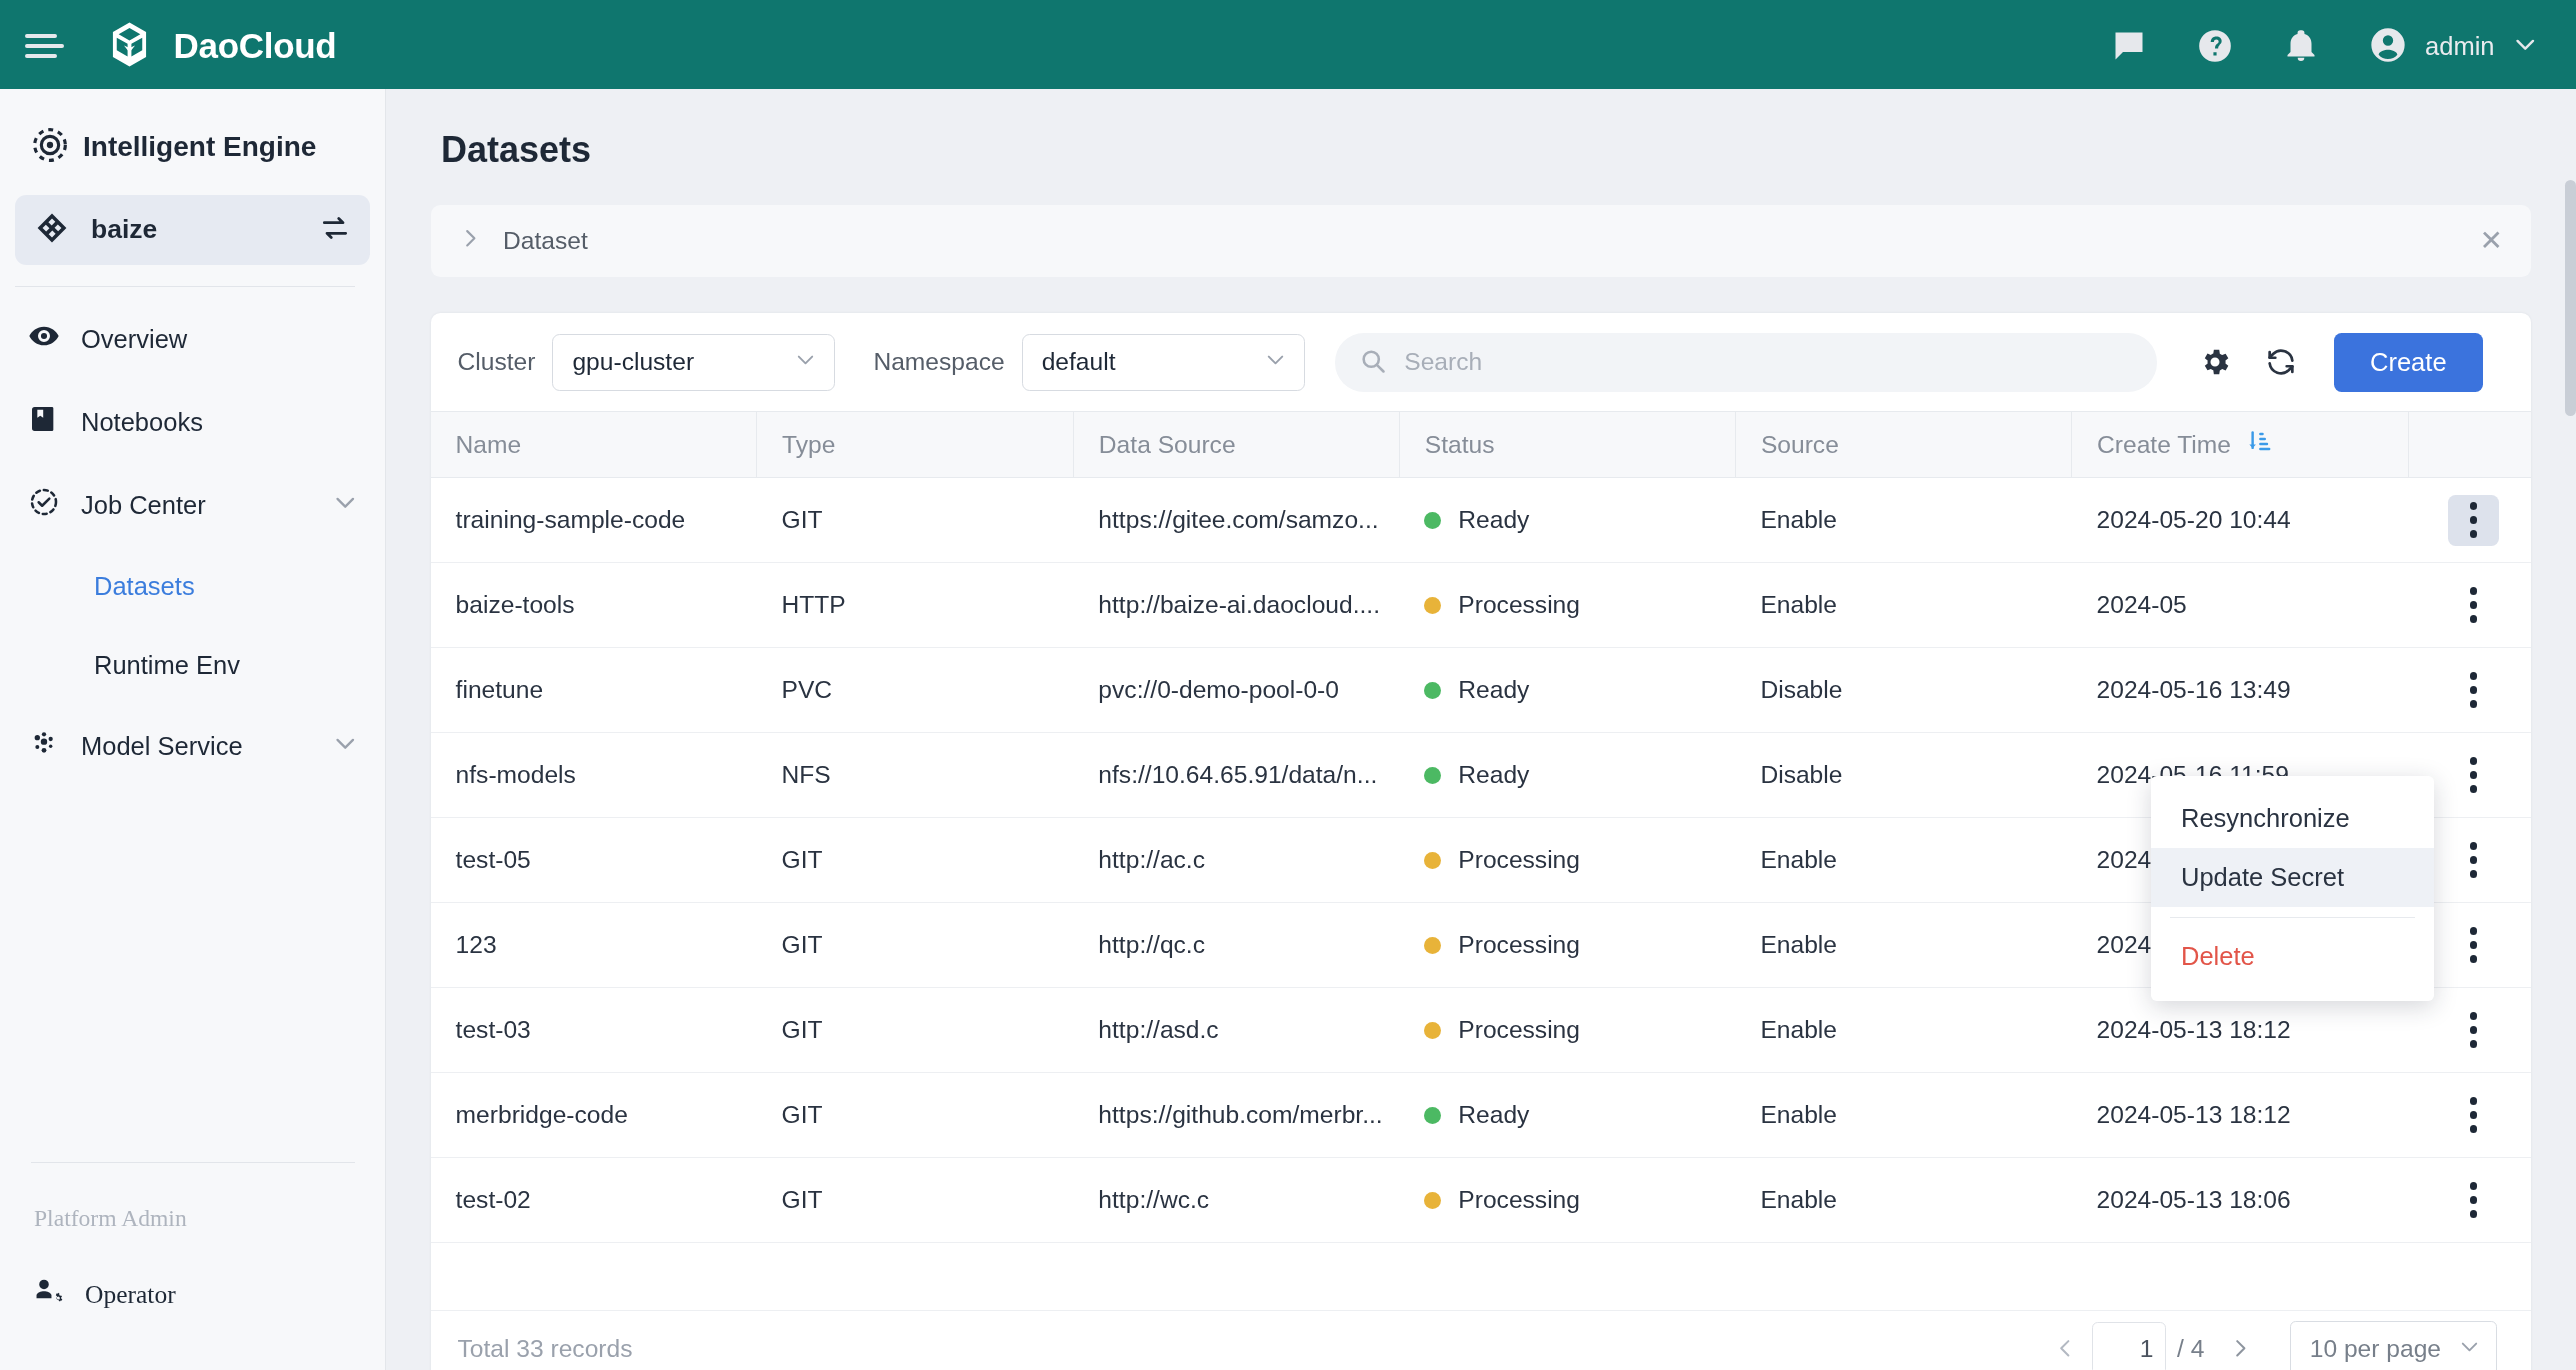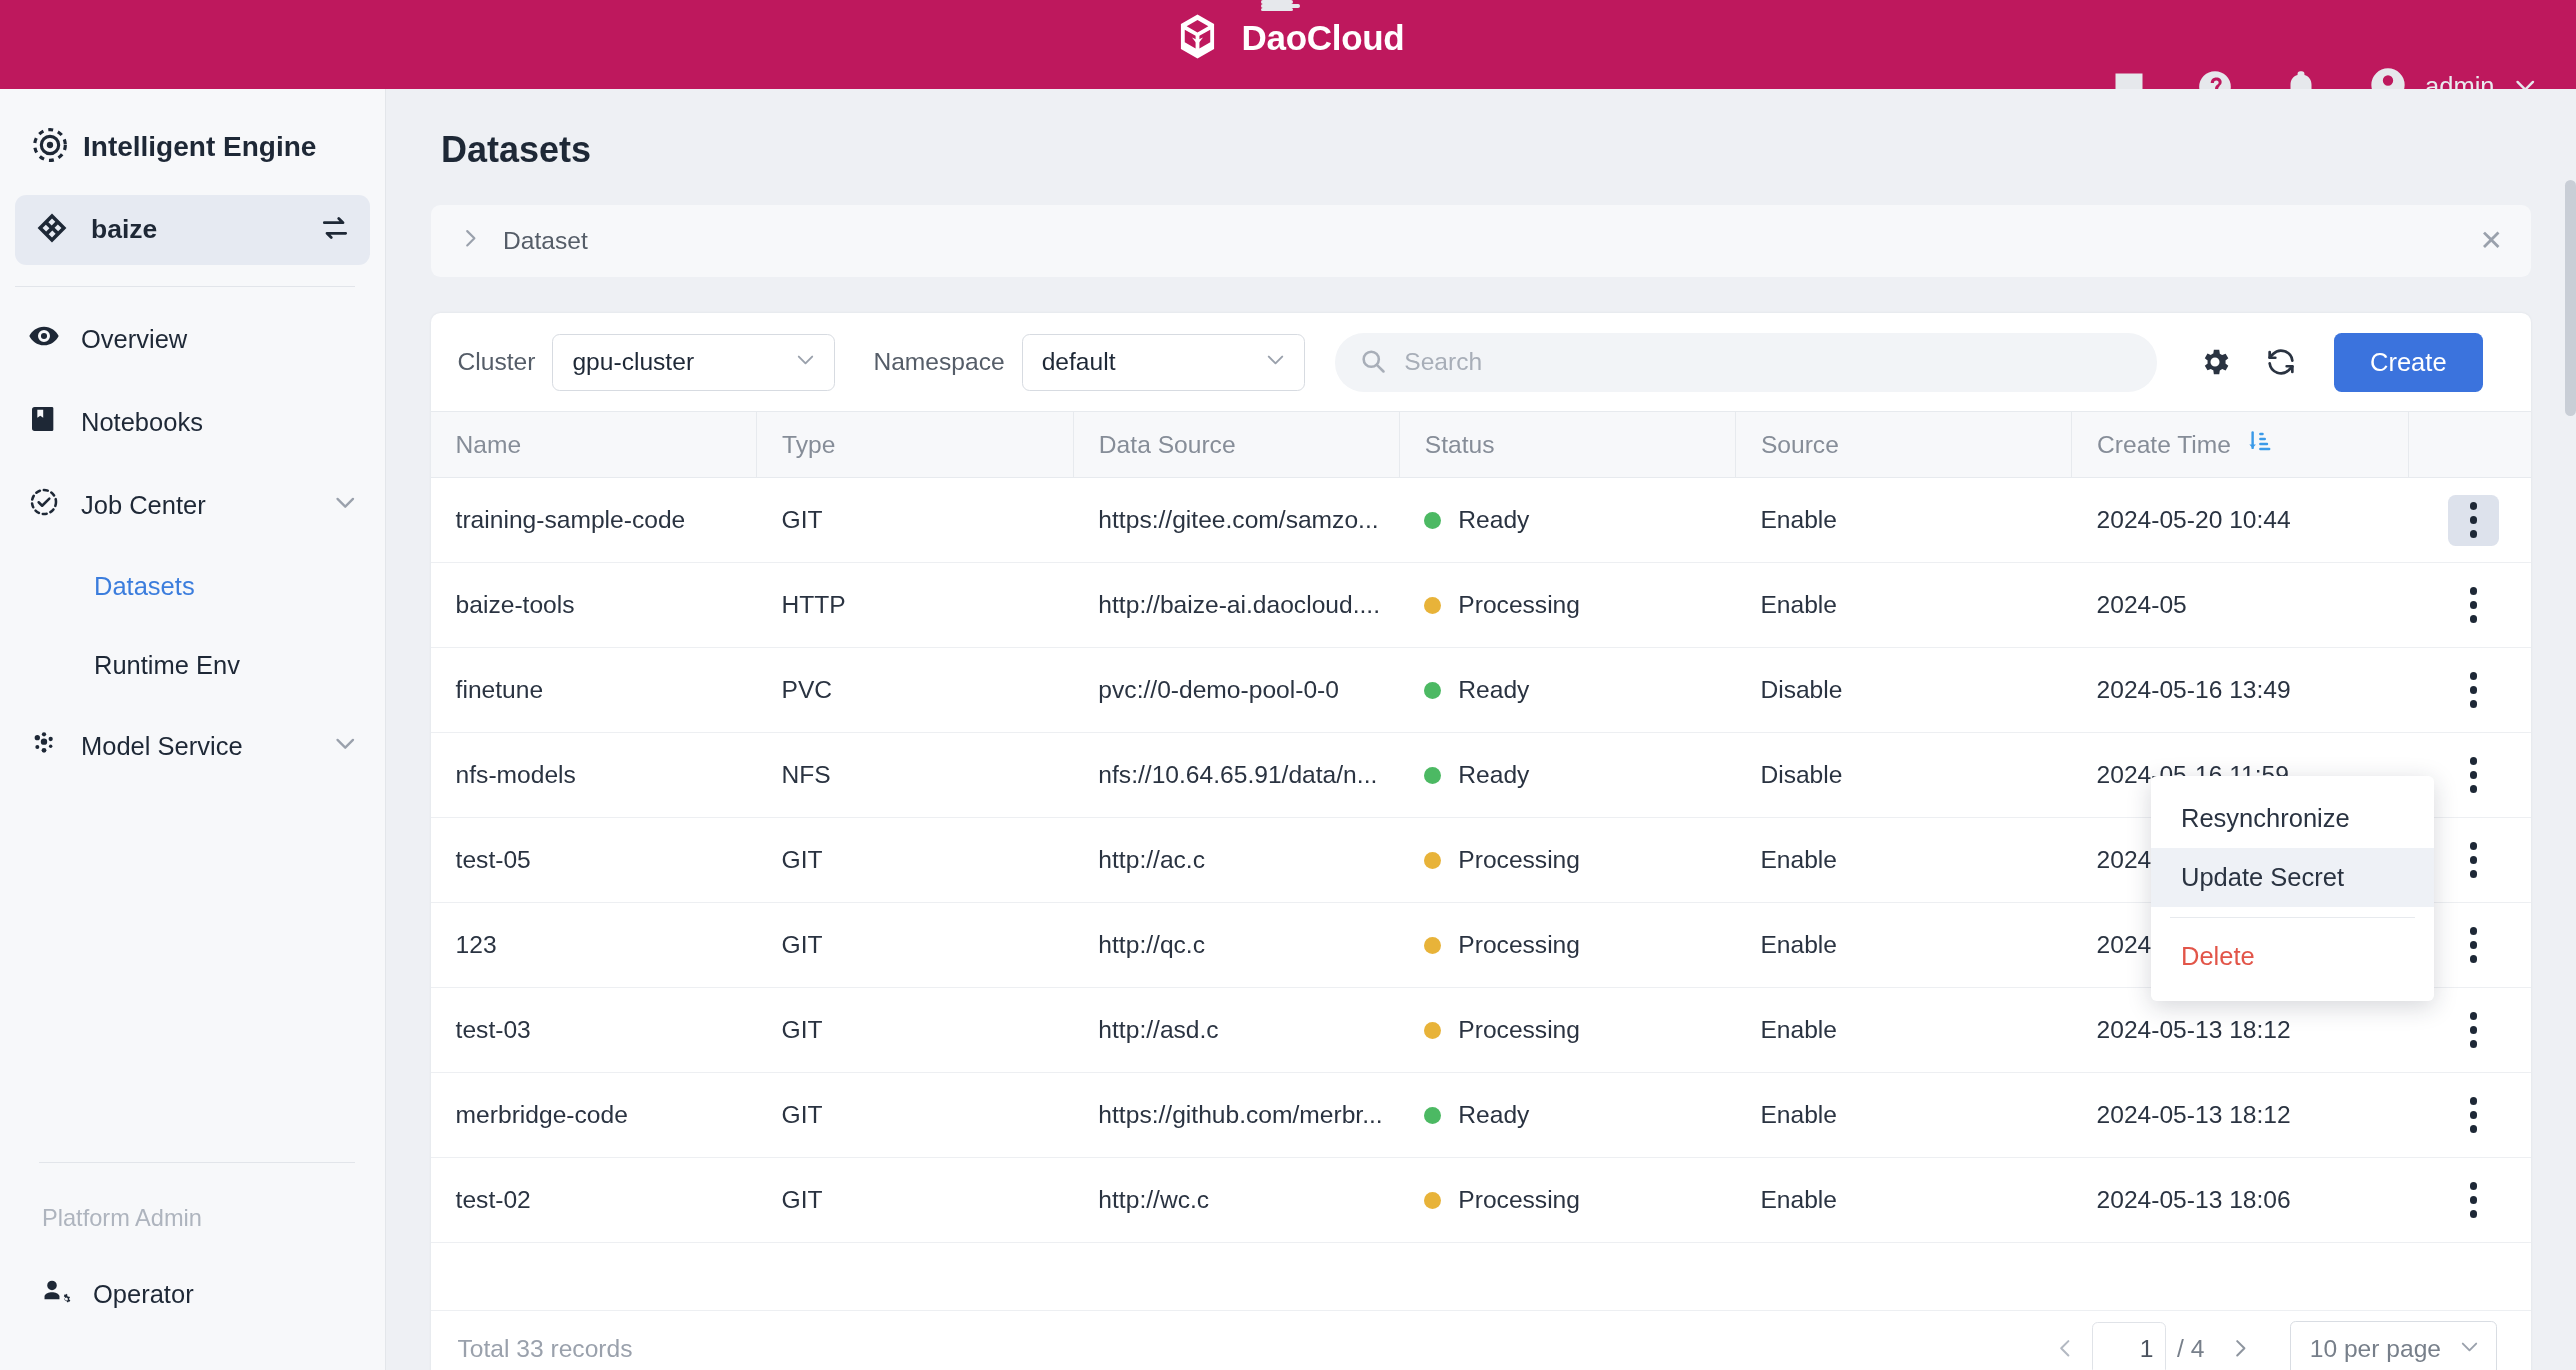--- a/index.html
+++ b/index.html
@@ -7,22 +7,22 @@
     width: 2576px; height: 1370px;
     font-family: "Liberation Sans", sans-serif;
     background: #eef0f4;
     overflow: hidden;
   }
 
   
   .topbar {
     position: absolute; top: 0; left: 0;
     width: 2576px; height: 92px;
-    background: #be185d;
-    display: flex; align-items: center; flex-direction: column;
+    background: #0f766e;
+    display: flex; align-items: center;
   }
   .hamburger {
     width: 32px; height: 24.6px;
     margin-left: 24.6px; margin-right: 47px;
     display: flex; flex-direction: column; justify-content: space-between;
     cursor: pointer;
   }
   .hamburger i { display:block; height: 3.8px; border-radius: 1.9px; background: #e6e8ec; }
   .hamburger i:nth-child(1){ width: 32px; }
   .hamburger i:nth-child(2){ width: 39px; }
@@ -396,21 +396,21 @@
       </svg>
     </span>
     <span class="nav-label">Model Service</span>
     <span class="nav-chevron">
       <svg width="26.5" height="26.5" viewBox="0 0 24 24" fill="none" stroke="#9aa1ac" stroke-width="2.1" stroke-linecap="round" stroke-linejoin="round">
           <path d="M5 9l7 7 7-7"></path>
         </svg>
     </span>
   </div>
 
-  <div style="position:absolute; bottom: 0; left:12px; right:0;">
+  <div style="position:absolute; bottom: 0; left:4px; right:0;font-family:Liberation Serif, serif;">
     <div class="side-divider2"></div>
     <div class="side-section-label">Platform Admin</div>
     <div class="nav-item" style="margin-top: 21px; margin-bottom: 34px;">
       <span>
         <svg width="32" height="32" viewBox="0 0 24 24" fill="#1e2836">
           <path d="M9 3.5a3.6 3.6 0 110 7.2 3.6 3.6 0 010-7.2zm0 8.6c2.4 0 5.2 1 5.6 2.9v2.4H3.4V15c.4-1.9 3.2-2.9 5.6-2.9z"></path>
           <path d="M18.2 13.9l.9.2.5-.7 1 .6-.2.9.6.6.9-.2.6 1-.7.6.1.8.8.4-.3 1.1-.9-.1-.5.7-1-.5.1-.9-.7-.5-.8.3-.6-1 .7-.6v-.8l-.8-.4.3-1.1zm1.5 2.3a1.2 1.2 0 100 2.4 1.2 1.2 0 000-2.4z"></path>
         </svg>
       </span>
       <span class="nav-label">Operator</span>

